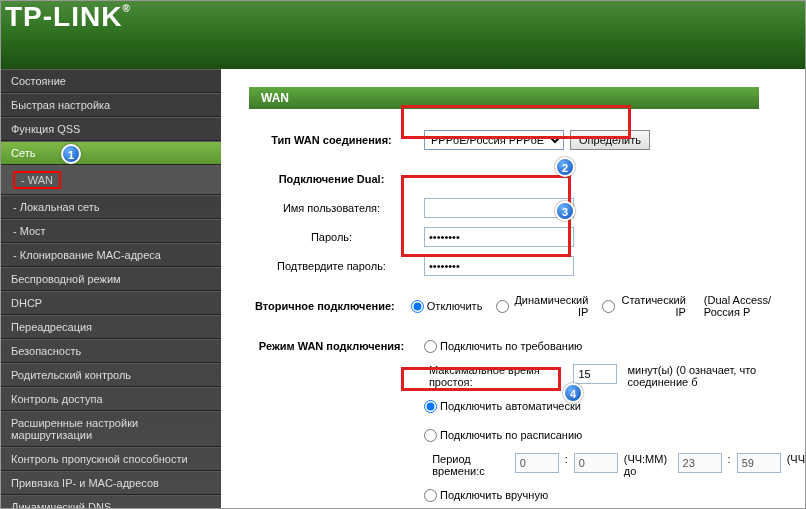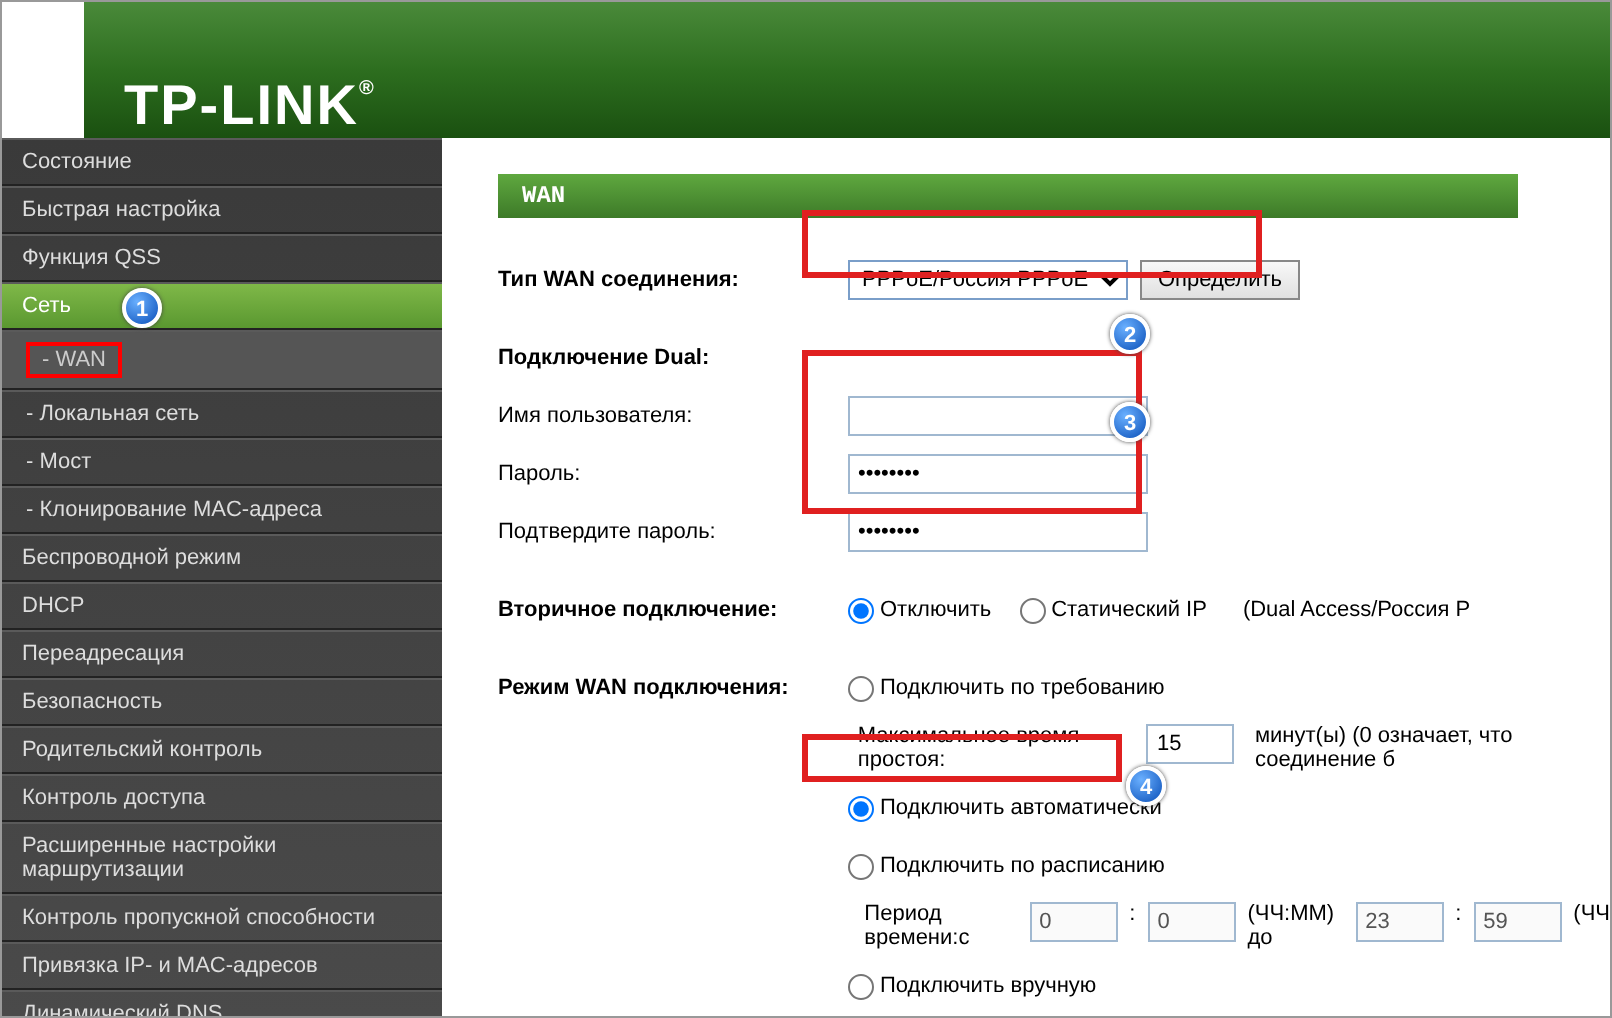--- a/index.html
+++ b/index.html
@@ -1,39 +1,39 @@
 <!DOCTYPE html>
 <html><head>
 <meta charset="utf-8">
 <style>
 * { box-sizing: border-box; margin: 0; padding: 0; }
 body { font-family: Arial, sans-serif; font-size: 11px; background: #fff; }
 .container { width: 806px; height: 509px; border: 1px solid #999; position: relative; overflow: hidden; }
 
 
-.header { height: 68px; background: linear-gradient(to bottom, #4a8a3a 0%, #2d6e1f 50%, #1a5010 100%); display: flex; align-items: flex-end; padding-left: 20px; margin-left: 41px; }
+.header { height: 68px; background: linear-gradient(to bottom, #4a8a3a 0%, #2d6e1f 50%, #1a5010 100%); display: flex; align-items: flex-start; padding-left: 4px; }
 .logo { color: #fff; font-size: 28px; font-weight: bold; letter-spacing: 1px; font-family: Arial Black, Arial, sans-serif; }
 .logo sup { font-size: 10px; vertical-align: top; position: relative; top: 2px; }
 
 .body-area { display: flex; height: calc(100% - 68px); }
 
 
 .sidebar { width: 220px; background: linear-gradient(to bottom, #3a3a3a, #4a4a4a); flex-shrink: 0; }
 .sidebar-item { padding: 5px 10px; color: #ddd; border-bottom: 1px solid #222; border-top: 1px solid #5a5a5a; cursor: pointer; font-size: 11px; }
 .sidebar-item.active { background: linear-gradient(to bottom, #7fb848, #5a9830); color: #fff; }
 .sidebar-item.sub { padding-left: 12px; font-size: 11px; }
 .sidebar-item.sub-active { background: #555; color: #ccc; }
 .red-sidebar-box { display: inline-block; border: 2px solid red; padding: 1px 6px; }
 
 
 .main { flex: 1; padding: 18px 0 0 28px; background: #fff; overflow: hidden; position: relative; }
-.section-header { background: linear-gradient(to bottom, #5fa83f, #3d7a28); color: #fff; padding: 4px 12px; font-weight: bold; font-size: 12px; width: 510px; font-family: Liberation Mono, monospace; }
+.section-header { background: linear-gradient(to bottom, #5fa83f, #3d7a28); color: #fff; padding: 4px 12px; font-weight: bold; font-size: 12px; width: 510px; }
 .form-area { padding-top: 20px; }
 .form-row { display: flex; align-items: center; margin-bottom: 7px; min-height: 22px; }
-.form-label { width: 175px; text-align: left; padding-right: 10px; color: #000; font-size: 11px; }
+.form-label { width: 175px; text-align: center; padding-right: 10px; color: #000; font-size: 11px; }
 .form-label.bold { font-weight: bold; }
 .form-control { display: flex; gap: 6px; }
 select { height: 20px; font-size: 11px; border: 1px solid #7a9ec9; background: #fff; padding: 0 2px; }
 select.wan-type { width: 140px; }
 input[type="text"], input[type="password"] { height: 20px; border: 1px solid #a0b8d0; padding: 0 4px; font-size: 11px; }
 input.cred { width: 150px; }
 input.small { width: 44px; }
 button { height: 20px; font-size: 11px; padding: 0 8px; border: 1px solid #888; background: linear-gradient(to bottom, #f8f8f8, #e0e0e0); cursor: pointer; }
 .radio-group { display: flex; align-items: center; gap: 14px; }
 .radio-item { display: flex; align-items: center; gap: 3px; }
@@ -126,20 +126,24 @@
 
         <div class="form-row">
           <div class="form-label bold">Вторичное подключение:</div>
           <div class="form-control radio-group">
             <div class="radio-item">
               <input type="radio" name="sec" checked="" style="">
               <label>Отключить</label>
             </div>
             <div class="radio-item">
               <input type="radio" name="sec" style="">
+              <label>Динамический IP</label>
+            </div>
+            <div class="radio-item">
+              <input type="radio" name="sec" style="">
               <label>Статический IP</label>
             </div>
             <span class="hint">(Dual Access/Россия P</span>
           </div>
         </div>
 
         <div style="height:10px"></div>
 
         <div class="form-row">
           <div class="form-label bold">Режим WAN подключения:</div>

